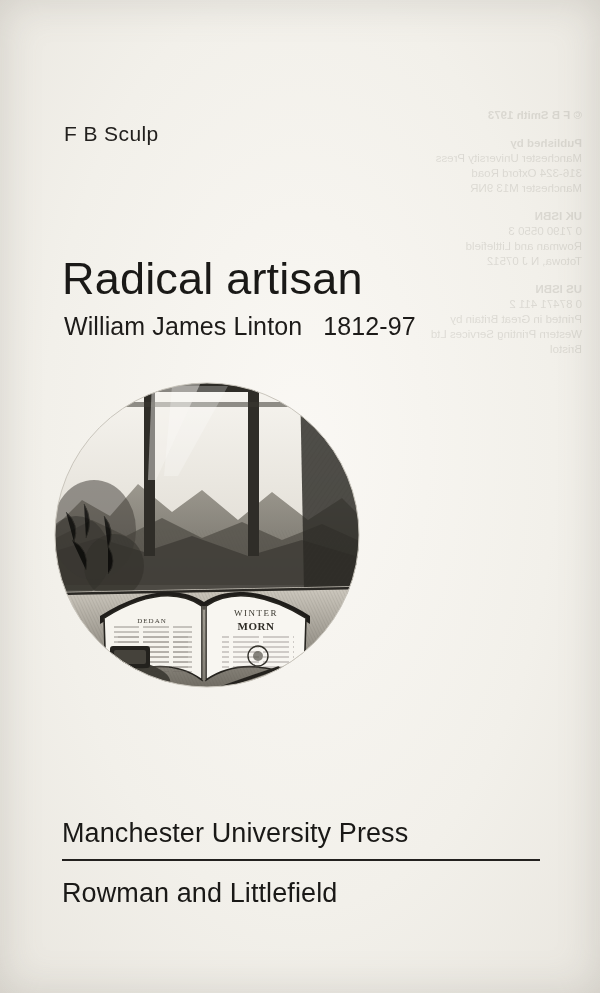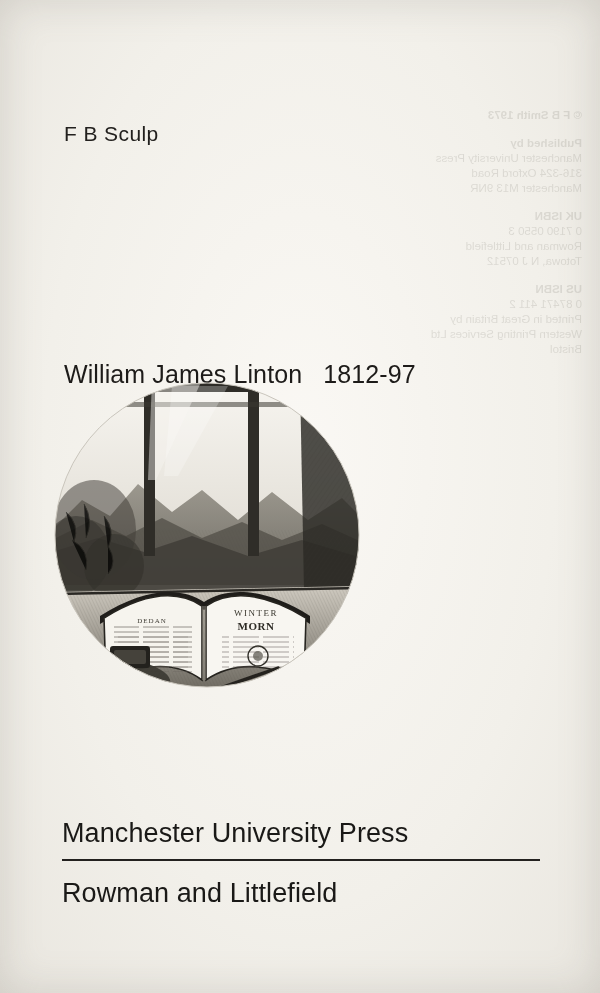--- a/index.html
+++ b/index.html
@@ -70,21 +70,20 @@
     color: #1a1917;
   }
   #subtitle {
     position: absolute;
     left: 64px;
     top: 312px;
     font-size: 25px;
     letter-spacing: 0.1px;
     color: #1d1b19;
     white-space: pre;
-    margin-top: 48px;
   }
   #illustration {
     position: absolute;
     left: 52px;
     top: 380px;
     width: 310px;
     height: 310px;
   }
   #illustration svg { display: block; }
 
@@ -141,20 +140,21 @@
       <div>Printed in Great Britain by</div>
       <div>Western Printing Services Ltd</div>
       <div>Bristol</div>
     </div>
   </div>
 
   <div class="content">
 
     <div id="author">F B Sculp</div>
 
+    <div id="main-title">Radical artisan</div>
 
     <div id="subtitle">William James Linton   1812-97</div>
 
     <div id="illustration">
       <svg width="310" height="310" viewBox="0 0 310 310" xmlns="http://www.w3.org/2000/svg">
         <defs>
           <clipPath id="circleClip">
             <circle cx="155" cy="155" r="152"></circle>
           </clipPath>
           <linearGradient id="skyGrad" x1="0" y1="0" x2="0" y2="1">

